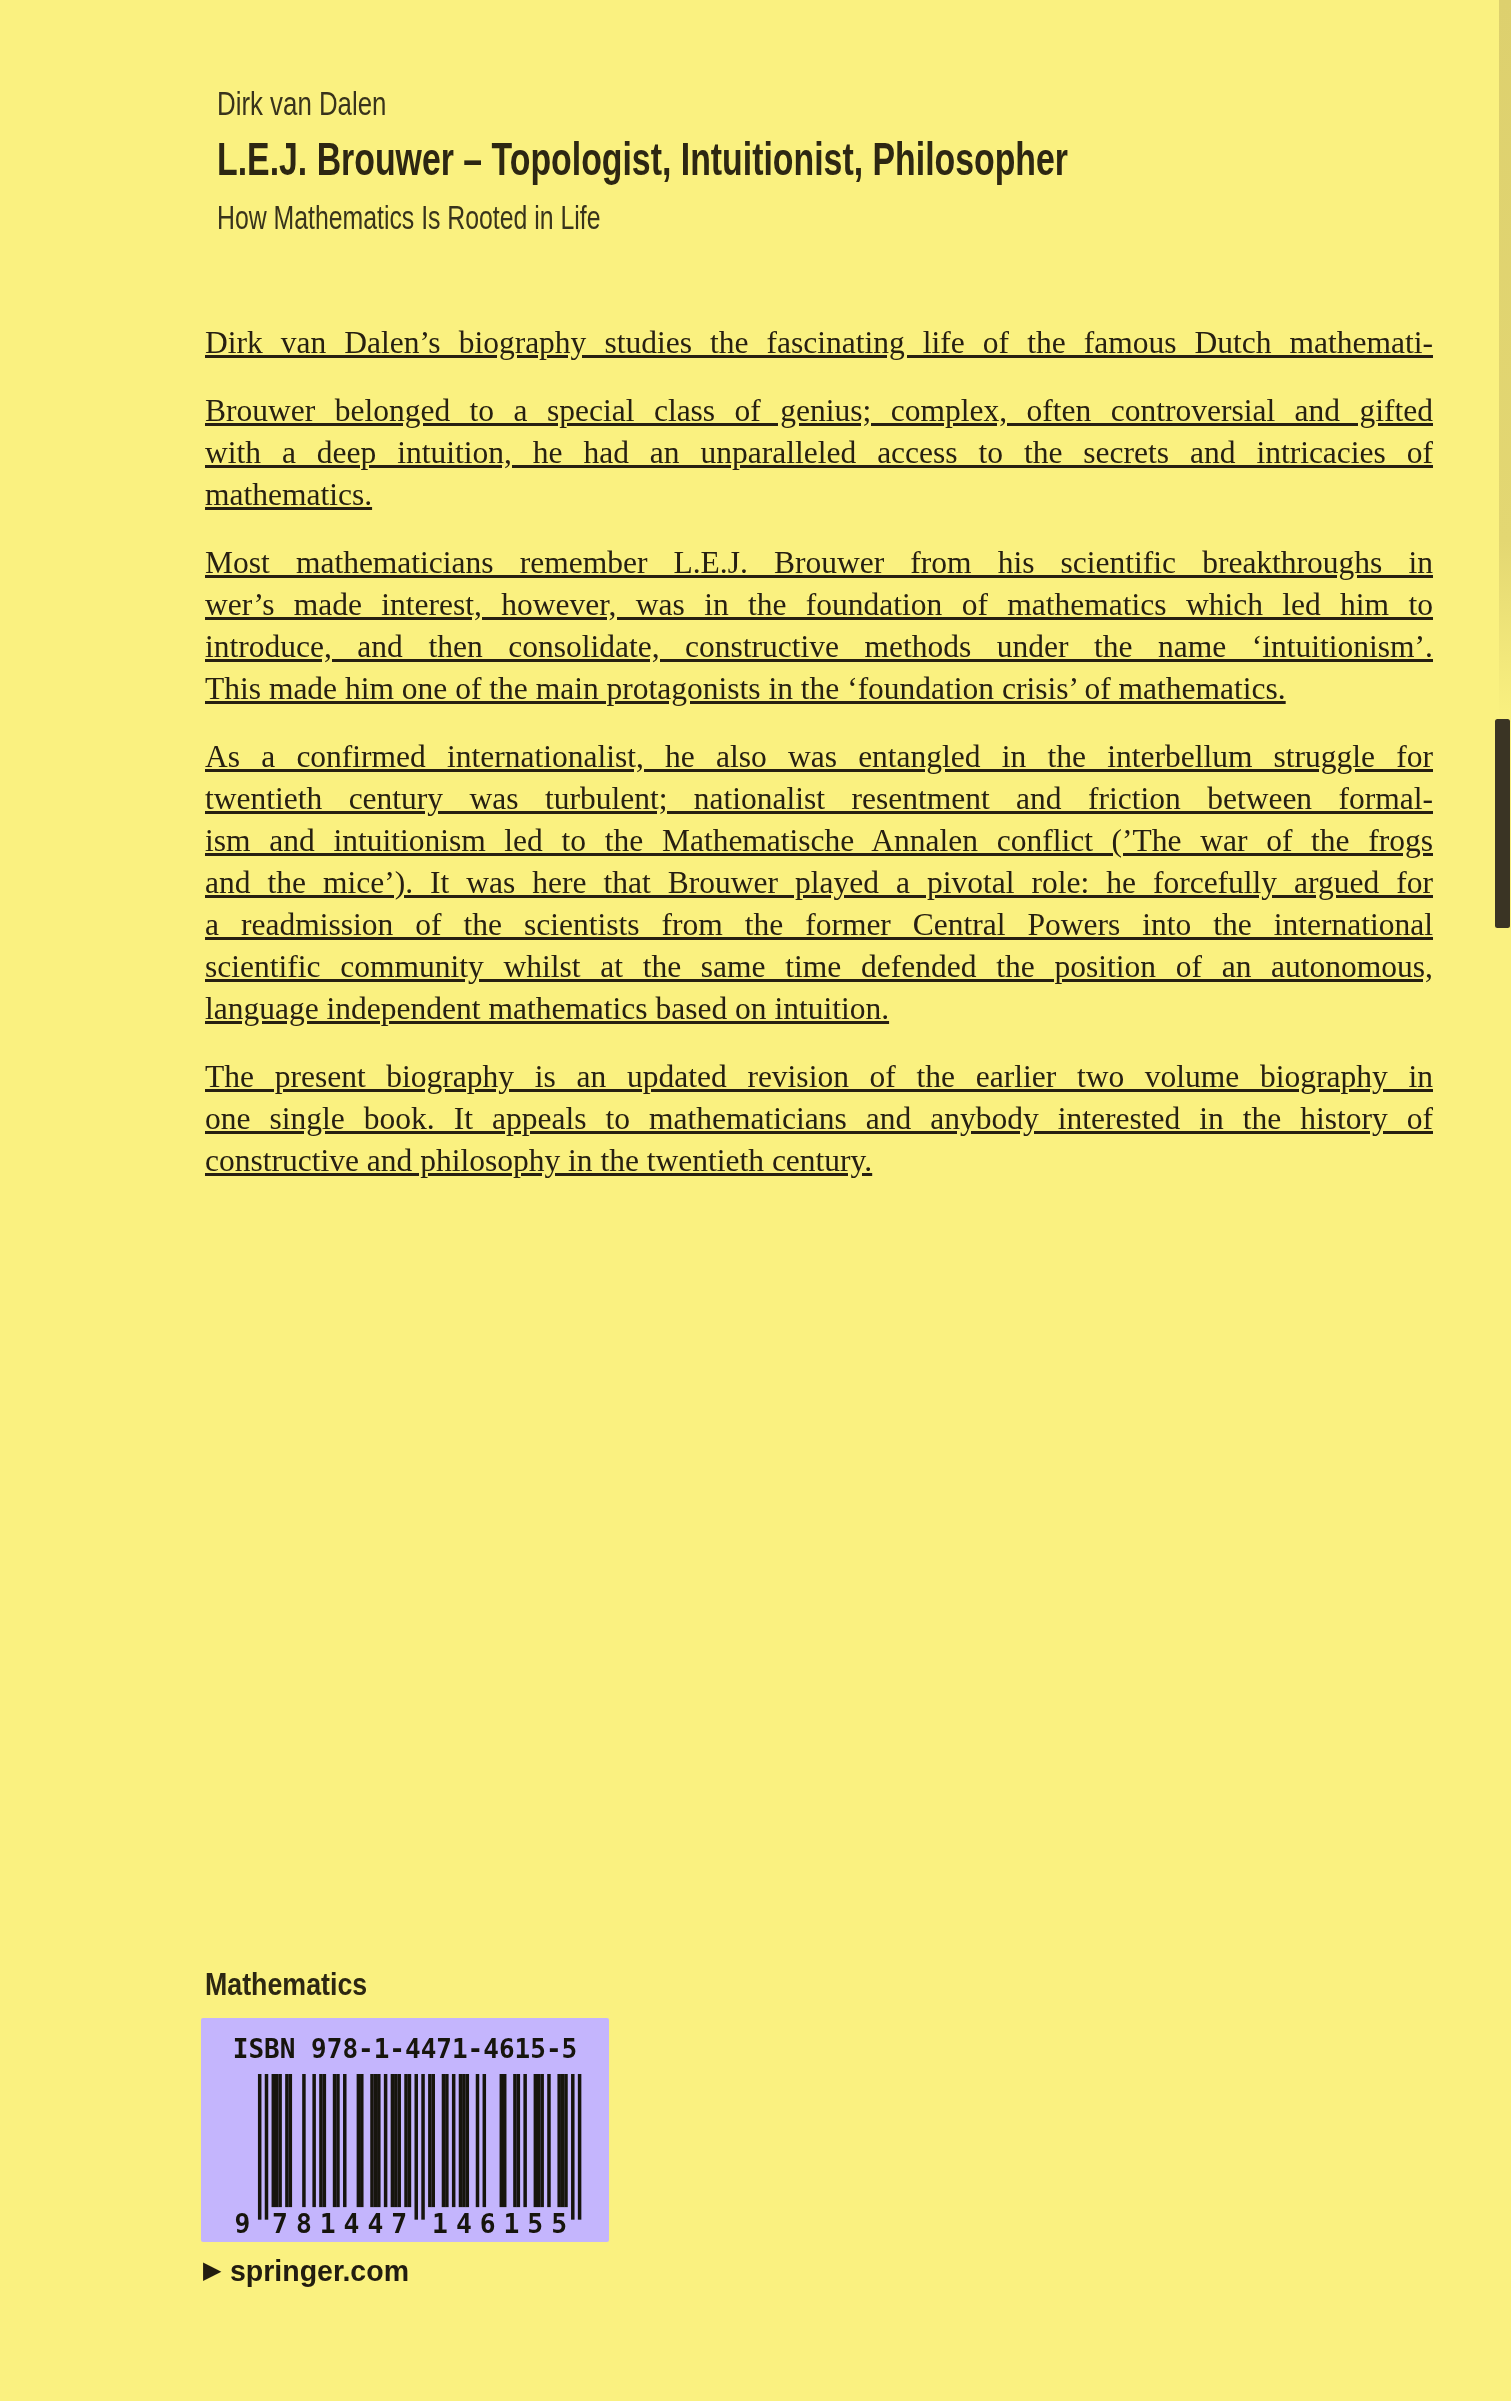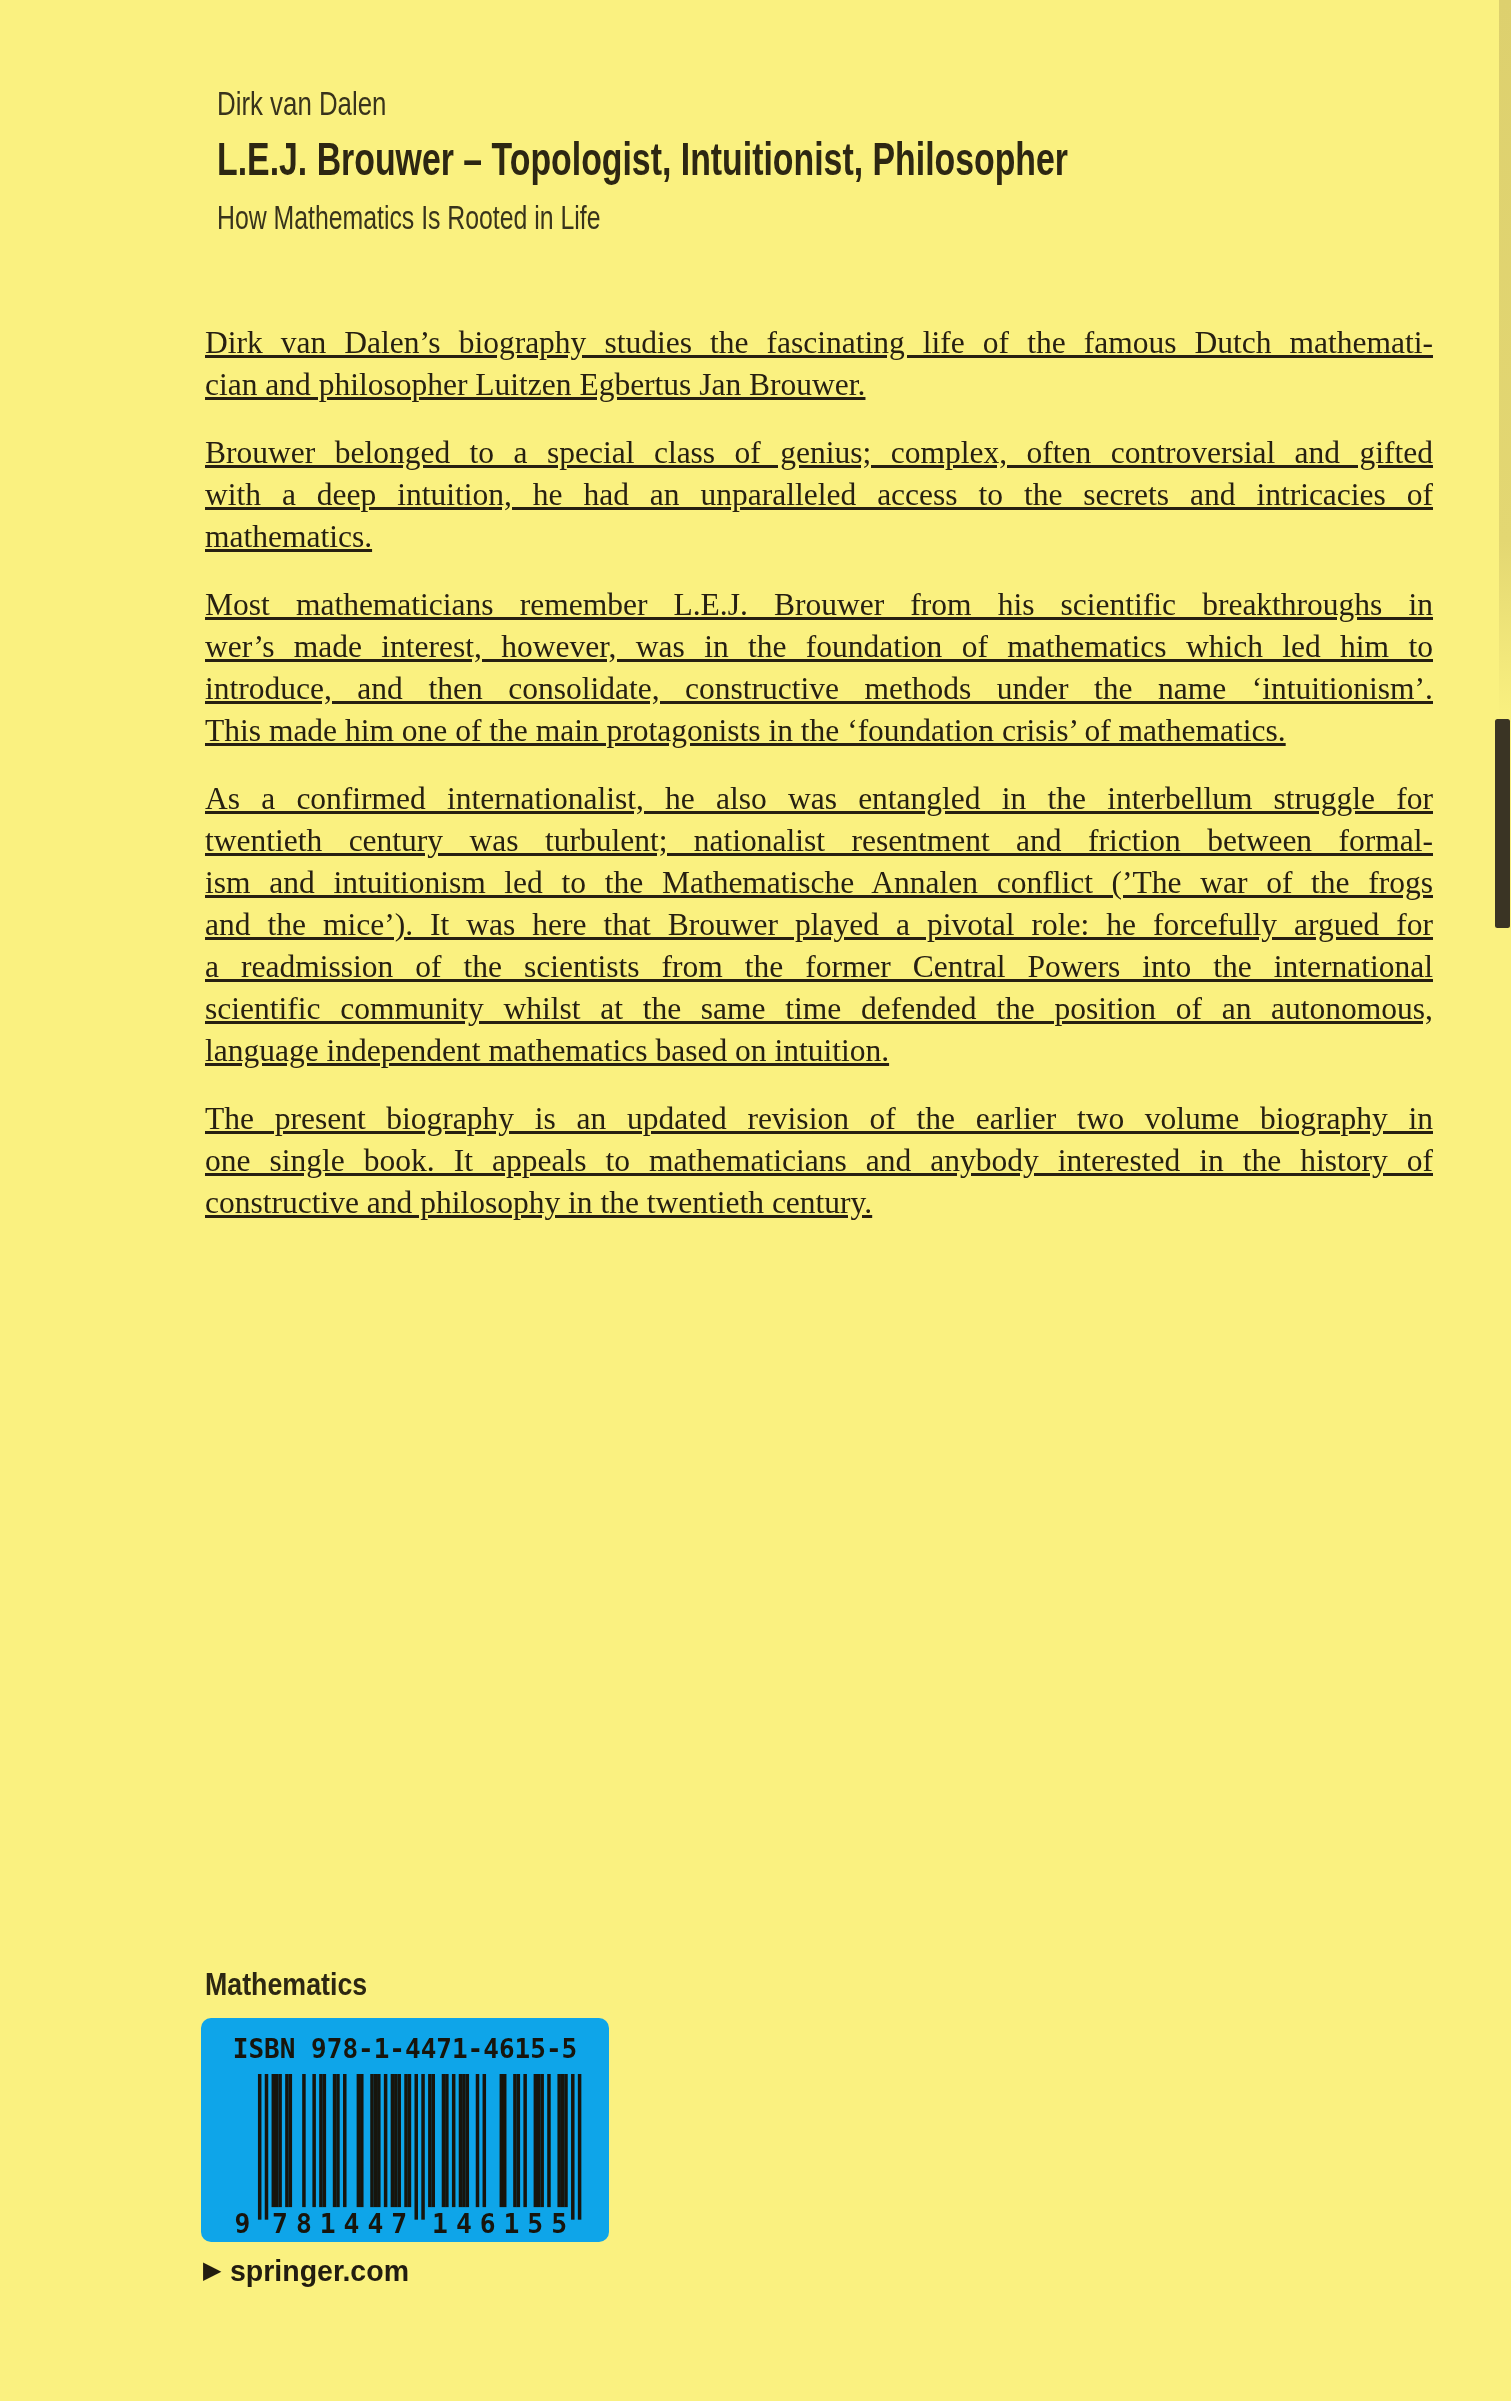--- a/index.html
+++ b/index.html
@@ -52,21 +52,21 @@
   .category{
     position:absolute;left:205px;top:1967px;
     font-family:"Liberation Sans", sans-serif;
     font-size:31.5px;line-height:35px;font-weight:700;
     color:#2d2712;white-space:nowrap;
     transform:scaleX(0.85);transform-origin:left center;
   }
   .barcode-box{
     position:absolute;left:201px;top:2018px;
     width:408px;height:224px;
-    background:#0ea5e9;border-radius:10px;
+    background:#c4b5fd;border-radius:2px;
   }
   .isbn{
     margin-top:16.4px;
     text-align:center;
     font-family:"DejaVu Sans Mono", monospace;
     font-size:26px;font-weight:700;letter-spacing:0px;
     color:#17150d;white-space:nowrap;
   }
   .barcode-svg{display:block;margin:10px 0 0 25px;}
   .publisher{
@@ -101,21 +101,20 @@
 
   <div class="header">
     <div class="author">Dirk van Dalen</div>
     <h1 class="title">L.E.J. Brouwer – Topologist, Intuitionist, Philosopher</h1>
     <div class="subtitle">How Mathematics Is Rooted in Life</div>
   </div>
 
   <div class="blurb" id="blurb">
       <div class="para">
         <div class="pline">Dirk van Dalen’s biography studies the fascinating life of the famous Dutch mathemati-</div>
-        <div class="pline last">cian and philosopher Luitzen Egbertus Jan Brouwer.</div>
       </div>
       <div class="para">
         <div class="pline">Brouwer belonged to a special class of genius; complex, often controversial and gifted</div>
         <div class="pline">with a deep intuition, he had an unparalleled access to the secrets and intricacies of</div>
         <div class="pline last">mathematics.</div>
       </div>
       <div class="para">
         <div class="pline">Most mathematicians remember L.E.J. Brouwer from his scientific breakthroughs in</div>
         <div class="pline">wer’s made interest, however, was in the foundation of mathematics which led him to</div>
         <div class="pline">introduce, and then consolidate, constructive methods under the name ‘intuitionism’.</div>

